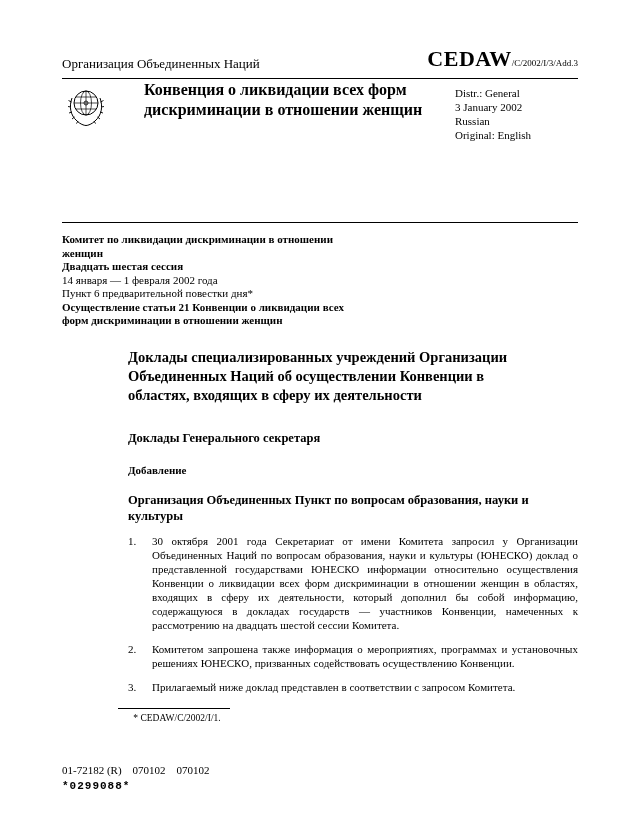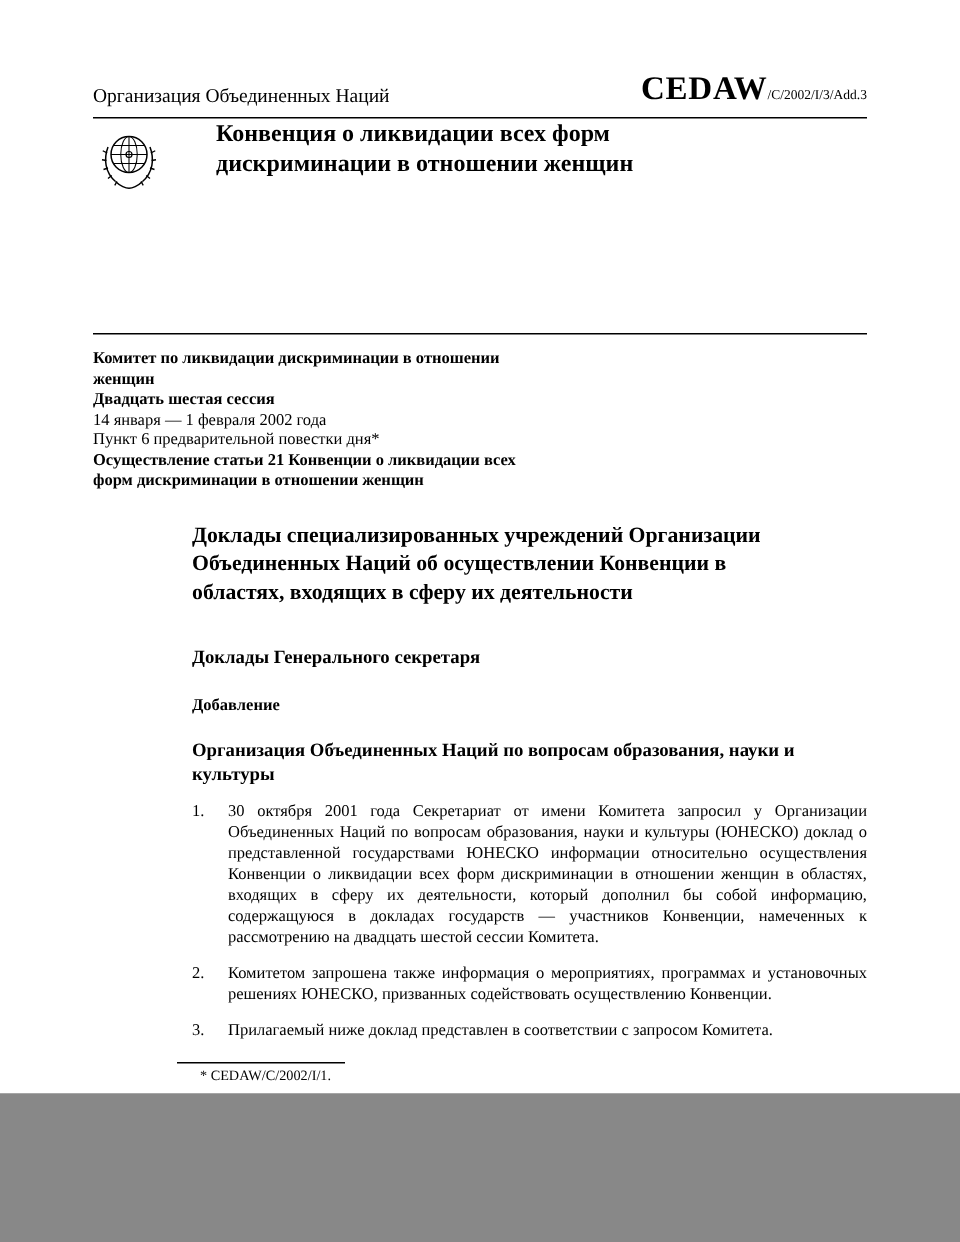--- a/index.html
+++ b/index.html
@@ -1,20 +1,20 @@
 <!DOCTYPE html>
 <html><head>
 <meta charset="utf-8">
 <style>
   * { margin: 0; padding: 0; box-sizing: border-box; }
   html, body { background: #888; }
   .page {
     position: relative;
     width: 640px;
-    height: 729px;
+    height: 828px;
     margin: 0 auto;
     background: #ffffff;
     font-family: "Liberation Serif", "DejaVu Serif", serif;
     color: #000;
     overflow: hidden;
   }
   
   .mast-row {
     position: absolute;
     left: 62px; right: 62px; top: 46px;
@@ -134,37 +134,43 @@
       <ellipse cx="24" cy="21" rx="5.5" ry="12" fill="none" stroke="#000" stroke-width="0.7"></ellipse>
       <line x1="24" y1="9" x2="24" y2="33" stroke="#000" stroke-width="0.7"></line>
 
       <path d="M10,16 C7,24 8,33 15,39" fill="none" stroke="#000" stroke-width="1"></path>
       <path d="M38,16 C41,24 40,33 33,39" fill="none" stroke="#000" stroke-width="1"></path>
       <path d="M15,39 C18,42 22,43.5 24,43.5 C26,43.5 30,42 33,39" fill="none" stroke="#000" stroke-width="1"></path>
       <path d="M9.5,20 l-3,-1.5 M9,25 l-3,-0.5 M10,30 l-3,1 M12.5,35 l-2.5,2 M16,39 l-1.5,2.6" fill="none" stroke="#000" stroke-width="0.9"></path>
       <path d="M38.5,20 l3,-1.5 M39,25 l3,-0.5 M38,30 l3,1 M35.5,35 l2.5,2 M32,39 l1.5,2.6" fill="none" stroke="#000" stroke-width="0.9"></path>
     </svg>
     <div class="conv-title">Конвенция о ликвидации всех форм дискриминации в отношении женщин</div>
+    <div class="distr-block">
+      <div>Distr.: General</div>
+      <div>3 January 2002</div>
+      <div>Russian</div>
+      <div>Original: English</div>
+    </div>
   </div>
 
   <div class="rule2"></div>
 
   <div class="session-block">
     <div class="b">Комитет по ликвидации дискриминации в отношении женщин</div>
     <div class="b">Двадцать шестая сессия</div>
     <div>14 января — 1 февраля 2002 года</div>
     <div>Пункт 6 предварительной повестки дня*</div>
     <div class="b">Осуществление статьи 21 Конвенции о ликвидации всех форм дискриминации в отношении женщин</div>
   </div>
 
   <div class="main-col">
     <div class="main-title">Доклады специализированных учреждений Организации Объединенных Наций об осуществлении Конвенции в областях, входящих в сферу их деятельности</div>
     <div class="note-title">Доклады Генерального секретаря</div>
     <div class="addendum">Добавление</div>
-    <div class="section-title">Организация Объединенных Наций по вопросам образования, науки и культуры</div>
+    <div class="section-title">Организация Объединенных Пункт по вопросам образования, науки и культуры</div>
 
     <div class="para">
       <span class="pnum">1.</span>
       <span class="ptext">30 октября 2001 года Секретариат от имени Комитета запросил у Организации Объединенных Наций по вопросам образования, науки и культуры (ЮНЕСКО) доклад о представленной государствами ЮНЕСКО информации относительно осуществления Конвенции о ликвидации всех форм дискриминации в отношении женщин в областях, входящих в сферу их деятельности, который дополнил бы собой информацию, содержащуюся в докладах государств — участников Конвенции, намеченных к рассмотрению на двадцать шестой сессии Комитета.</span>
     </div>
     <div class="para">
       <span class="pnum">2.</span>
       <span class="ptext">Комитетом запрошена также информация о мероприятиях, программах и установочных решениях ЮНЕСКО, призванных содействовать осуществлению Конвенции.</span>
     </div>
     <div class="para">

